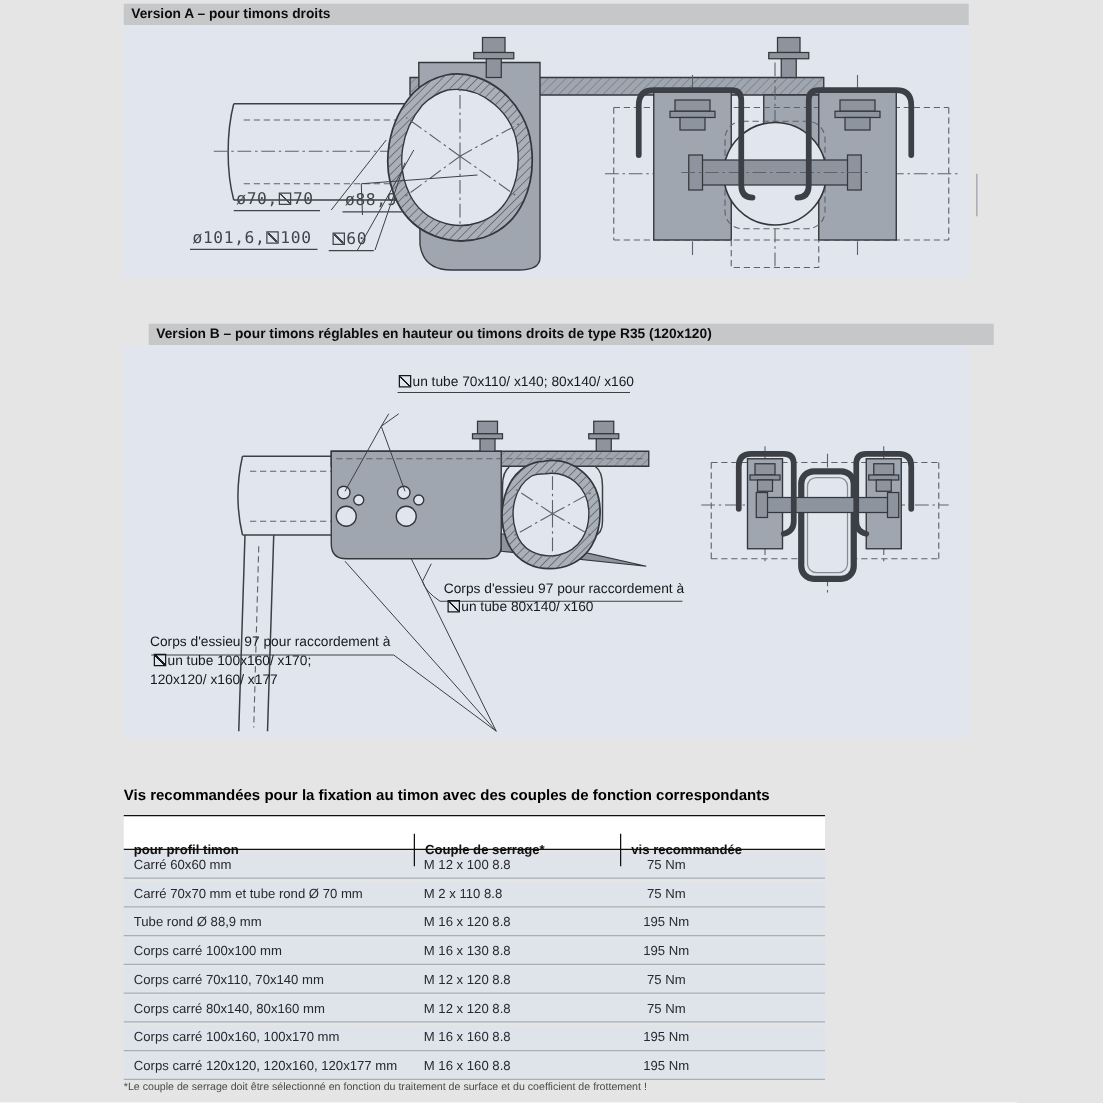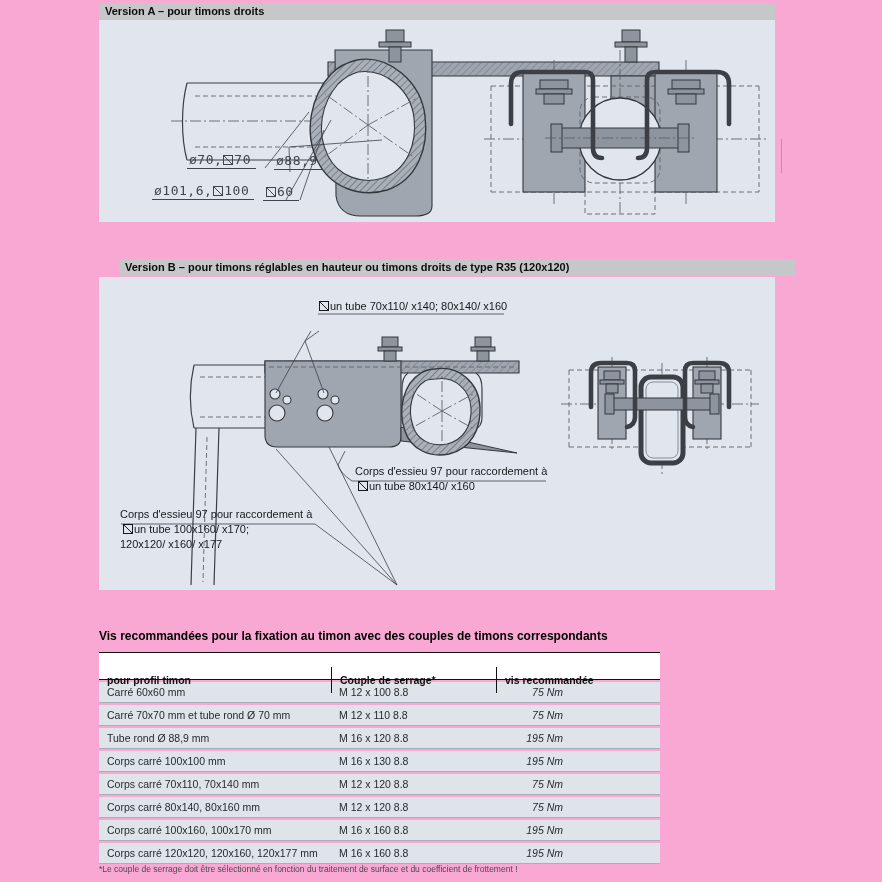--- a/index.html
+++ b/index.html
@@ -1,17 +1,17 @@
 <!DOCTYPE html>
 <html><head>
 <meta charset="utf-8">
 <style>
   html,body{margin:0;padding:0;background:#ffffff;}
   body{font-family:"Liberation Sans", sans-serif; color:#111;}
-  .page{position:relative;width:882px;height:882px;background:#f9a8d4;overflow:hidden;}
+  .page{position:relative;width:882px;height:882px;background:#e5e5e5;overflow:hidden;}
 
   
   .secbar{position:absolute;left:99px;width:676px;height:17px;background:#c6c7c9;
           font-size:11px;font-weight:bold;color:#0d0d0d;line-height:17px;padding-left:6px;
           box-sizing:border-box;}
   
   .panel{position:absolute;left:99px;width:676px;background:#e1e6ee;}
   .panel svg{position:absolute;left:0;top:0;}
 
   
@@ -35,21 +35,21 @@
          height:26px;align-items:center;font-weight:bold;}
   .thead .c{box-sizing:border-box;padding-left:8px;margin-top:28px;}
   .thead .c + .c{border-left:1px solid #111;height:100%;display:flex;align-items:center;}
   .trow{display:flex;background:#dfe4eb;height:20px;align-items:center;border-bottom:1px solid #a9afb8;
         margin-top:2px;color:#26292e;}
   .trow .c{box-sizing:border-box;padding-left:8px;}
   .c.c1{width:232px;}
   .c.c2{width:164px;}
   .c.c3{width:165px;}
   .trow .c3{padding-left:8px;width:157px;}
-  .trow .c3 span{display:inline-block;width:60px;text-align:right;font-style:italic;}
+  .trow .c3 span{display:inline-block;width:60px;text-align:center;}
   .footnote{position:absolute;left:99px;top:864px;font-size:8.5px;color:#4a4a4a;}
 
   .margin-mark{position:absolute;left:781px;top:139px;width:1px;height:34px;background:#9aa0a8;}
 
   
   .ln{stroke:#3c4046;stroke-width:1.2;fill:none;}
   .thin{stroke:#3c4046;stroke-width:0.8;fill:none;}
   .metal{fill:#a0a6b0;stroke:#34373c;stroke-width:1.1;}
   .metaldk{fill:#8e949e;stroke:#34373c;stroke-width:1;}
   .hole{fill:#e1e6ee;stroke:#34373c;stroke-width:1.1;}
@@ -265,36 +265,36 @@
       <div>Corps d'essieu 97 pour raccordement à</div>
       <div class="l2"><span class="sqicon"></span><span>un tube 80x140/ x160</span></div>
     </div>
     <div class="annot" style="left:21px;top:230px;">
       <div>Corps d'essieu 97 pour raccordement à</div>
       <div class="l2"><span class="sqicon"></span><span>un tube 100x160/ x170;</span></div>
       <div>120x120/ x160/ x177</div>
     </div>
   </div>
 
-  <div class="tbl-title">Vis recommandées pour la fixation au timon avec des couples de timons correspondants</div>
+  <div class="tbl-title">Vis recommandées pour la fixation au timon avec des couples de fonction correspondants</div>
 
   <div class="tbl">
     <div class="thead">
       <div class="c c1">pour profil timon</div>
       <div class="c c3">Couple de serrage*</div>
       <div class="c c2">vis recommandée</div>
     </div>
     <div class="trow">
       <div class="c c1">Carré 60x60 mm</div>
       <div class="c c2">M 12 x 100  8.8</div>
       <div class="c c3"><span>75 Nm</span></div>
     </div>
     <div class="trow">
       <div class="c c1">Carré 70x70 mm et tube rond Ø 70 mm</div>
-      <div class="c c2">M 12 x 110  8.8</div>
+      <div class="c c2">M 2 x 110  8.8</div>
       <div class="c c3"><span>75 Nm</span></div>
     </div>
     <div class="trow">
       <div class="c c1">Tube rond Ø 88,9 mm</div>
       <div class="c c2">M 16 x 120  8.8</div>
       <div class="c c3"><span>195 Nm</span></div>
     </div>
     <div class="trow">
       <div class="c c1">Corps carré 100x100 mm</div>
       <div class="c c2">M 16 x 130  8.8</div>

